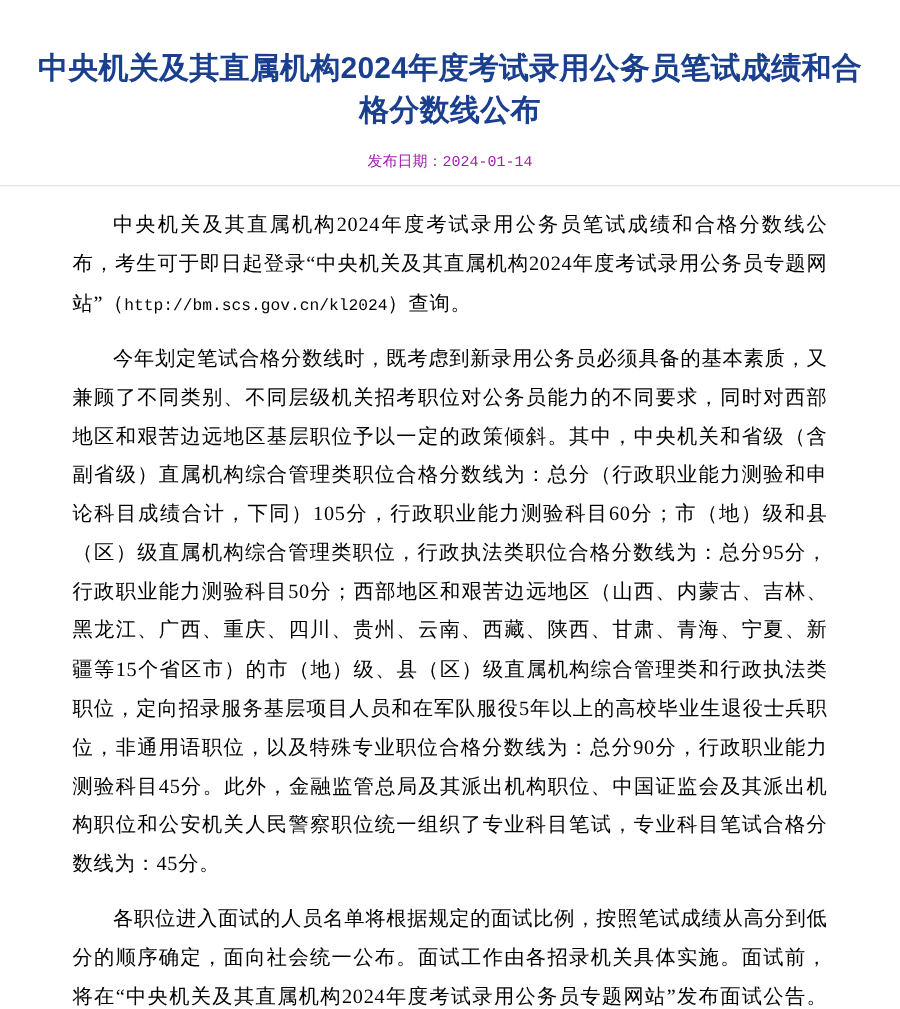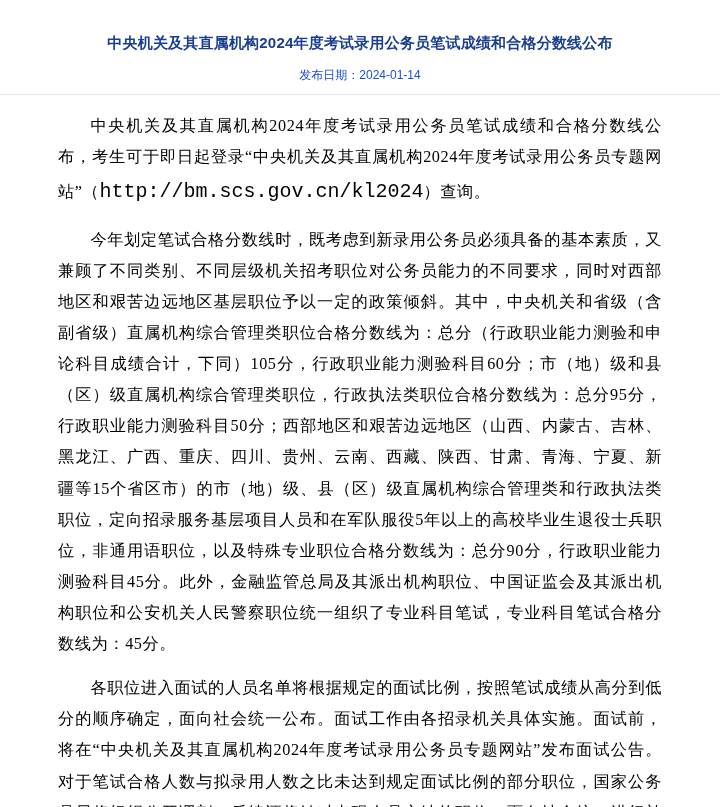--- a/index.html
+++ b/index.html
@@ -18,31 +18,31 @@
     min-height: 807px;
     box-sizing: border-box;
     padding: 18px 0 0 0;
     background: #ffffff;
     position: relative;
   }
   .doc-title {
     text-align: center;
     font-family: "Liberation Sans", "DejaVu Sans", sans-serif;
     font-weight: bold;
-    font-size: 15px;
+    font-size: 24px;
     letter-spacing: 0.2px;
     color: #1a3f8f;
     line-height: 1.4;
     padding: 4px 24px 0 24px;
   }
   .doc-date {
     text-align: center;
-    font-family: Liberation Sans, sans-serif;
+    font-family: Liberation Mono, monospace;
     font-size: 12px;
-    color: #1d4ed8;
+    color: #a21caf;
     margin-top: 14px;
     margin-bottom: 6px;
   }
   .divider {
     width: 100%;
     height: 1px;
     background: #e3e3e3;
     margin: 10px 0 0 0;
   }
   .body-wrap {
@@ -59,21 +59,21 @@
     word-break: break-all;
   }
   p.para:last-child {
     margin-bottom: 0;
   }
   .b {
     font-weight: normal;
   }
   .mono {
     font-family: "Liberation Mono", "DejaVu Sans Mono", monospace;
-    font-size: 20px;
+    font-size: 13px;
     letter-spacing: 0;
   }
 </style>
 </head>
 <body>
 
 <div class="page">
 
   <h1 class="doc-title">中央机关及其直属机构2024年度考试录用公务员笔试成绩和合格分数线公布</h1>
 

